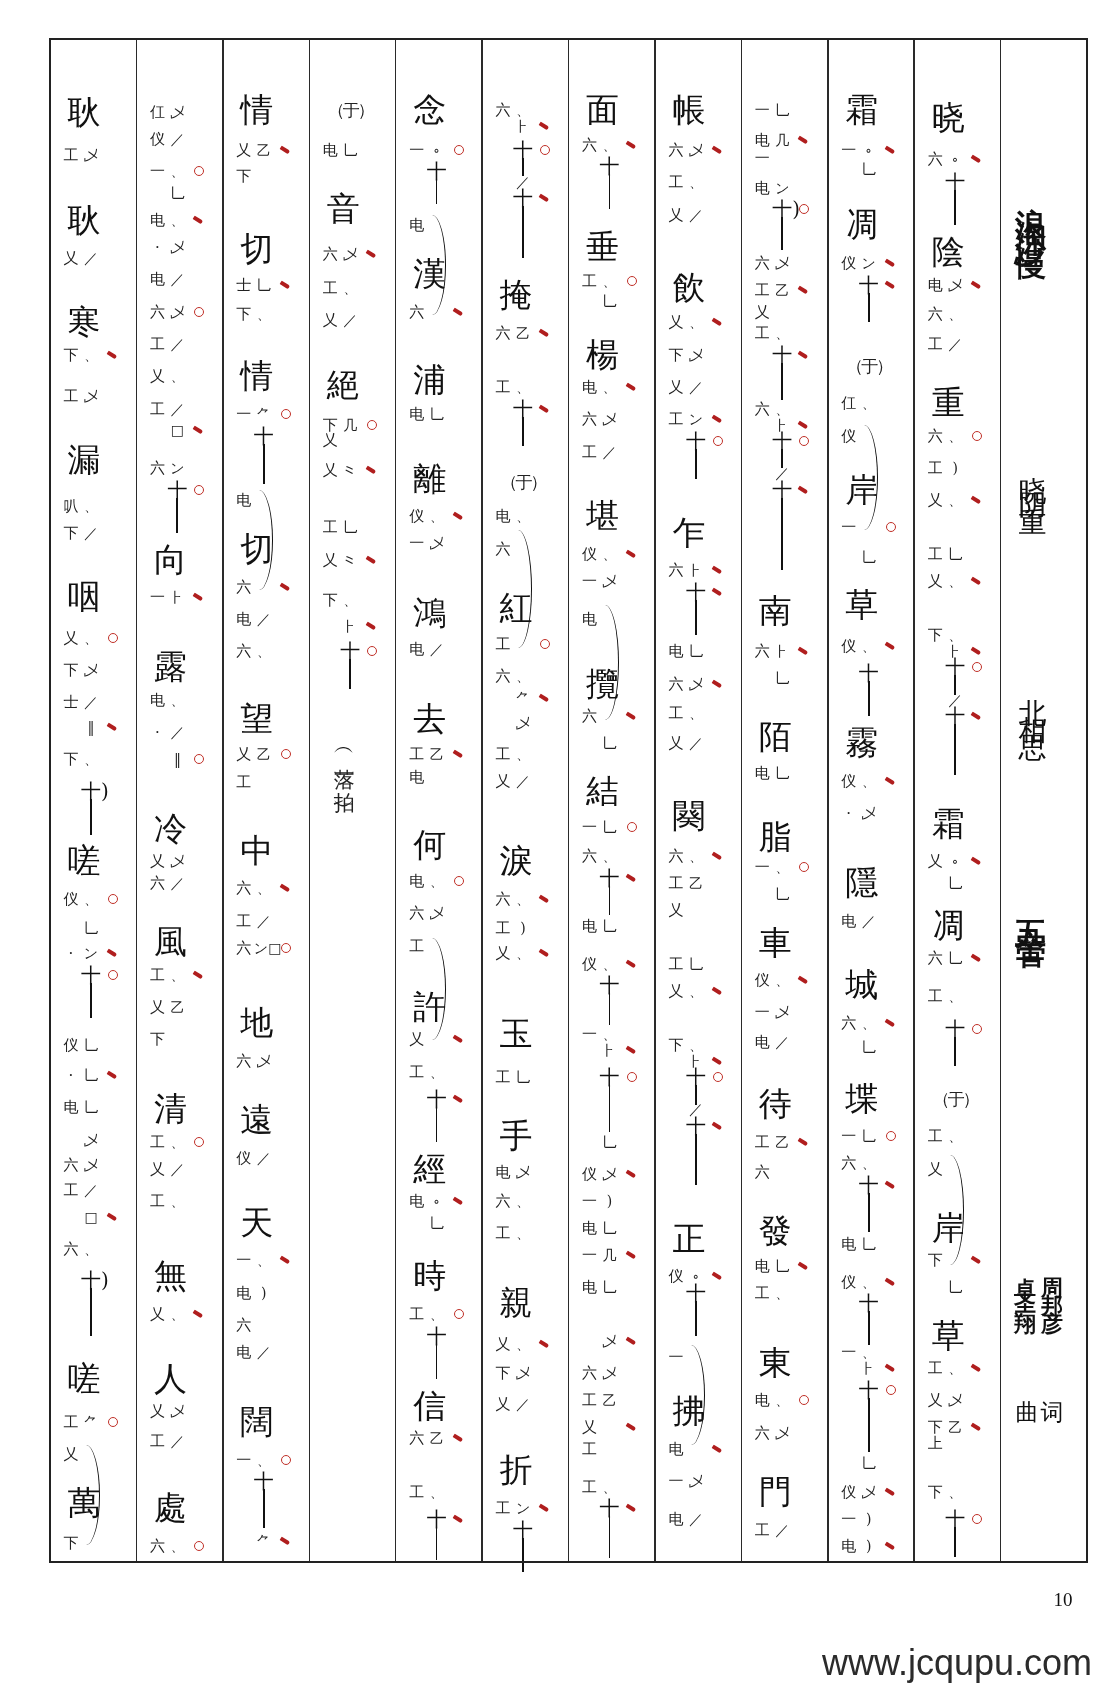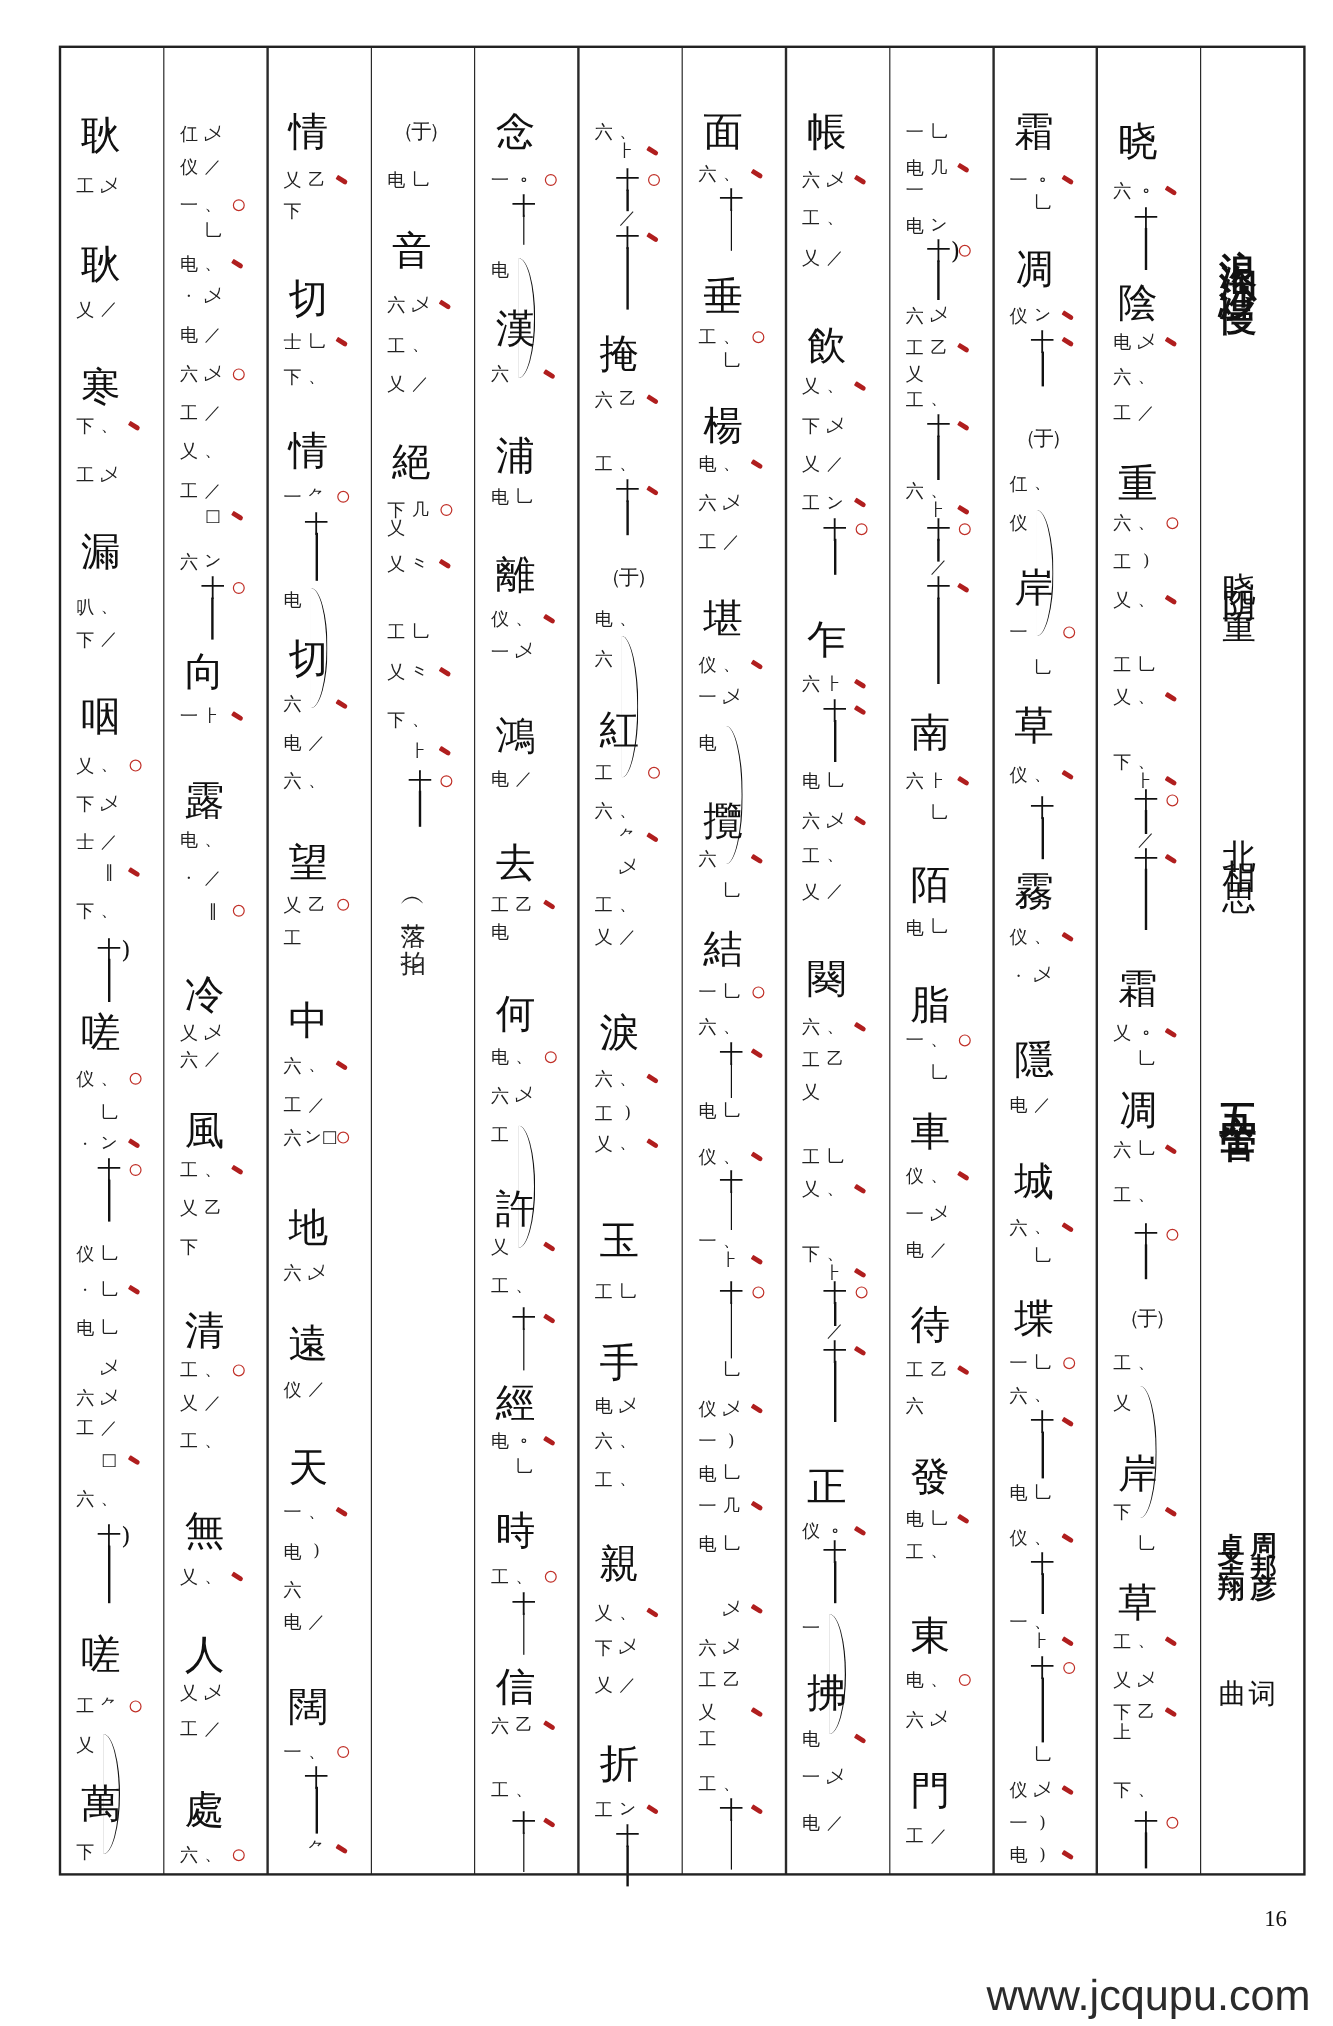--- a/index.html
+++ b/index.html
@@ -868,14 +868,14 @@
 
 <div id="title-main" class="tv">浪淘沙慢</div>
 <div id="title-sub1" class="tv">晓阴重</div>
 <div id="title-sub2" class="tv">北相思</div>
 <div id="title-key" class="tv">五空管</div>
 <div id="credit-lyricist" class="tv">周邦彦</div>
 <div id="credit-composer" class="tv">卓圣翔</div>
 <div id="label-composer" class="credit-label">曲</div>
 <div id="label-lyricist" class="credit-label">词</div>
 
-<div id="page-number">16</div>
+<div id="page-number">10</div>
 <div id="watermark">www.jcqupu.com</div>
 
 </body></html>

